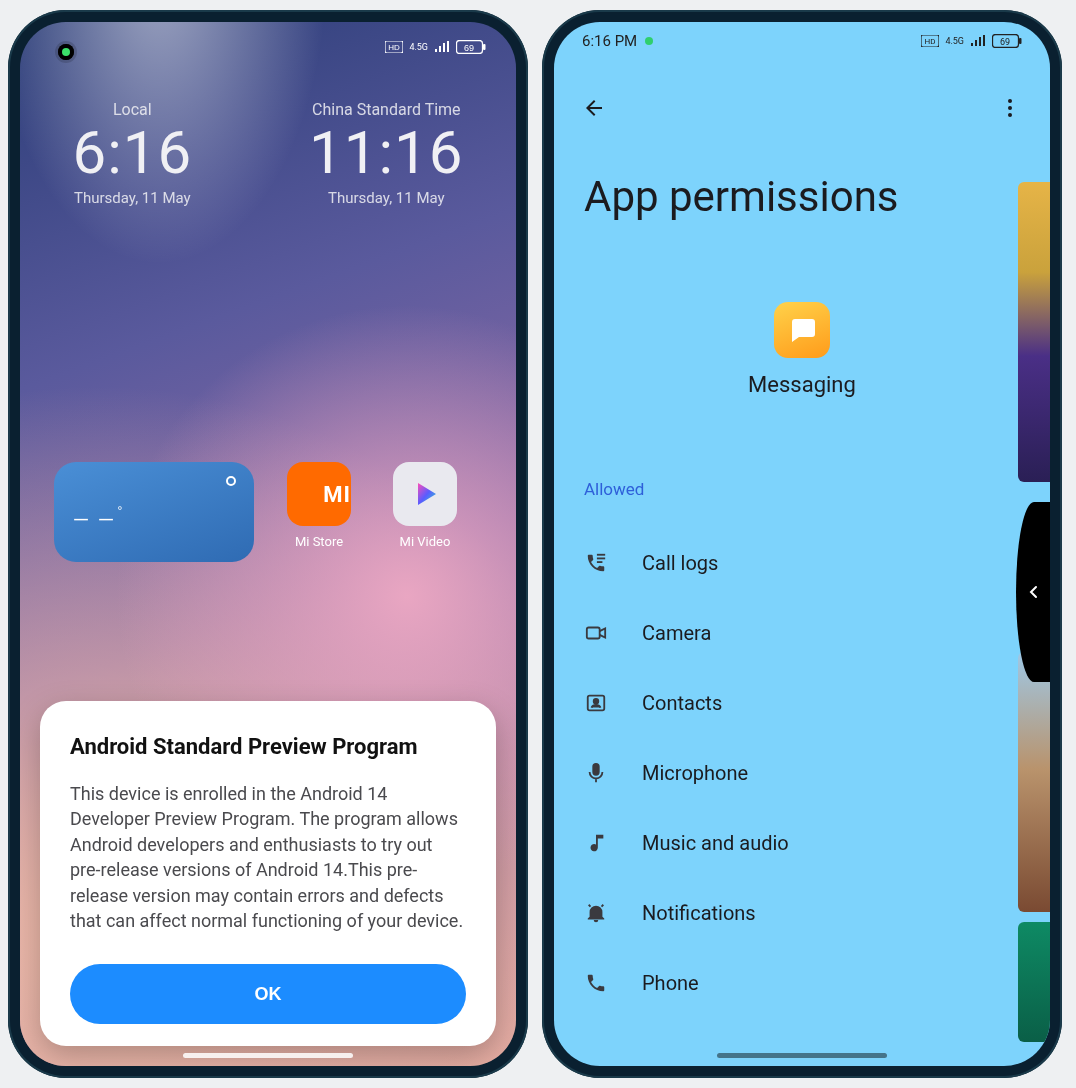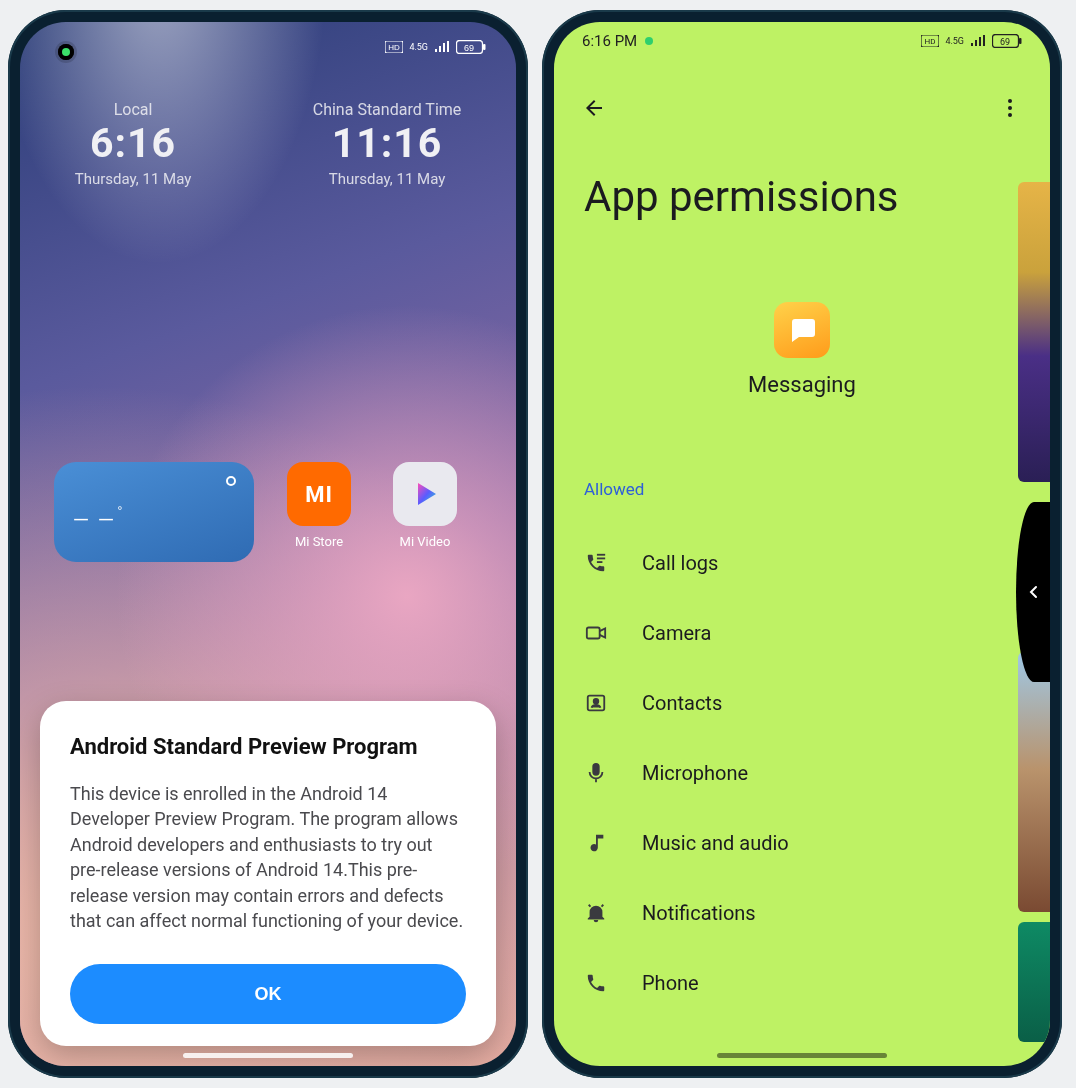--- a/index.html
+++ b/index.html
@@ -57,47 +57,47 @@
   .status-left, .status-right {
     position: absolute; top: 18px; display: flex; align-items: center; gap: 6px;
     font-size: 12px; z-index: 25;
   }
   .status-right { right: 30px; }
   .left-status { color: #fff; }
   .sb-ic { display:inline-flex; align-items:center; }
   .clocks { position:absolute; top:78px; left:0; right:0; display:flex; justify-content:space-around; color:#f0f0f4; z-index:5;gap:12px;}
   .clock { text-align:center; }
   .clock .lbl { font-size:16px; opacity:.85; margin-bottom:4px;}
-  .clock .time { font-size:41px; font-weight:700; letter-spacing:1px; line-height:1;}
+  .clock .time { font-size:60px; font-weight:400; letter-spacing:1px; line-height:1;}
   .clock .date { font-size:15px; opacity:.85; margin-top:6px;}
 
   .home-row { position:absolute; top:440px; left:34px; right:34px; display:flex; gap:24px; align-items:flex-start; z-index:5;}
   .weather-widget { width:200px; height:100px; border-radius:22px; background:linear-gradient(160deg,#4a8fd6,#2f6bb3); padding:14px 18px; color:#fff; position:relative;}
   .weather-widget .loc { position:absolute; top:14px; right:18px; width:10px; height:10px; border:2px solid #fff; border-radius:50%;}
   .weather-widget .tmp { font-size:28px; font-weight:300; margin-top:28px; display:flex; align-items:flex-start;}
   .weather-widget .tmp sup{font-size:14px; margin-left:2px;}
   .app-cell { width:82px; text-align:center; color:#fff; font-size:13px;}
   .app-ic { width:64px; height:64px; border-radius:16px; margin:0 auto 8px; display:flex; align-items:center; justify-content:center;}
-  .mi-store { background:#ff6a00; color:#fff; font-weight:700; font-size:22px; letter-spacing:1px;}
+  .mi-store { background:#ff6a00; color:#fff; font-weight:700; font-size:22px; letter-spacing:1px;justify-content:flex-end;}
   .mi-video { background:#e9e9ef; }
 
   .dialog {
     position:absolute; left:20px; right:20px; bottom:20px;
     background:#fff; border-radius:26px; padding:32px 30px 22px; z-index:20;
     box-shadow:0 10px 30px rgba(0,0,0,.25);
   }
   .dialog h2 { font-size:22px; font-weight:700; color:#111; line-height:1.25; }
   .dialog p  { font-size:18px; color:#4a4a4e; margin-top:20px; line-height:1.42; }
   .dialog .ok {
     display:block; width:100%; margin-top:30px; height:60px; border:none;
     border-radius:30px; background:#1c8cff; color:#fff; font-size:18px; font-weight:600;
   }
 
   
-  .screen2 { background:#bef264; color:#1b1b1f;padding-left:8px; }
+  .screen2 { background:#7dd3fc; color:#1b1b1f;padding-left:8px; }
   .rt-status { position:absolute; top:10px; left:28px; right:28px; display:flex; justify-content:space-between; align-items:center; font-size:15px; color:#222;}
   .rt-status .l { display:flex; align-items:center; gap:8px;}
   .rt-status .dot{ width:8px;height:8px;border-radius:50%;background:#2fcf6d;}
   .rt-status .r { display:flex; align-items:center; gap:6px; font-size:11px;}
   .topbar { position:absolute; top:60px; left:18px; right:18px; height:52px; display:flex; align-items:center; justify-content:space-between;}
   .back-btn, .more-btn { width:44px; height:44px; display:flex; align-items:center; justify-content:center; border-radius:22px;}
   .page-title { position:absolute; top:150px; left:30px; font-size:42px; font-weight:400; color:#1b1b1f;}
   .app-block { position:absolute; top:280px; left:0; right:0; text-align:center;}
   .app-block .ic { width:56px; height:56px; border-radius:14px; margin:0 auto 14px; background:linear-gradient(160deg,#ffd24a,#ff9b1a); display:flex; align-items:center; justify-content:center;}
   .app-block .nm { font-size:22px; color:#1b1b1f;}

